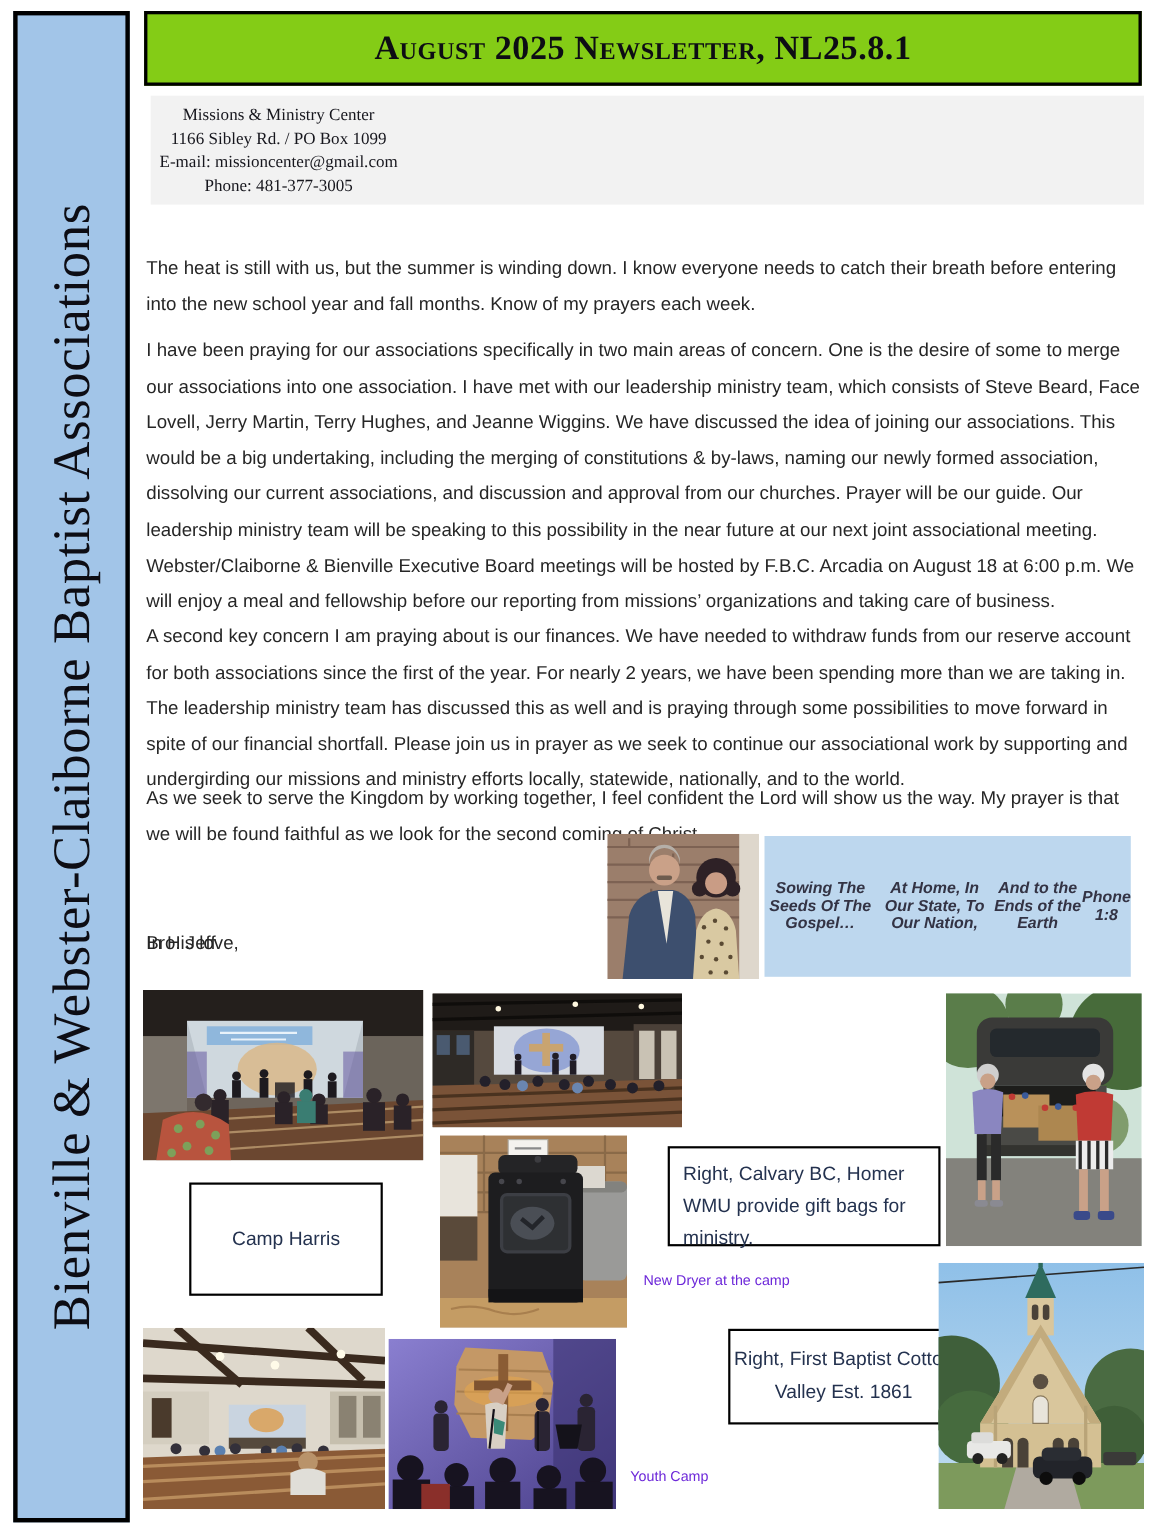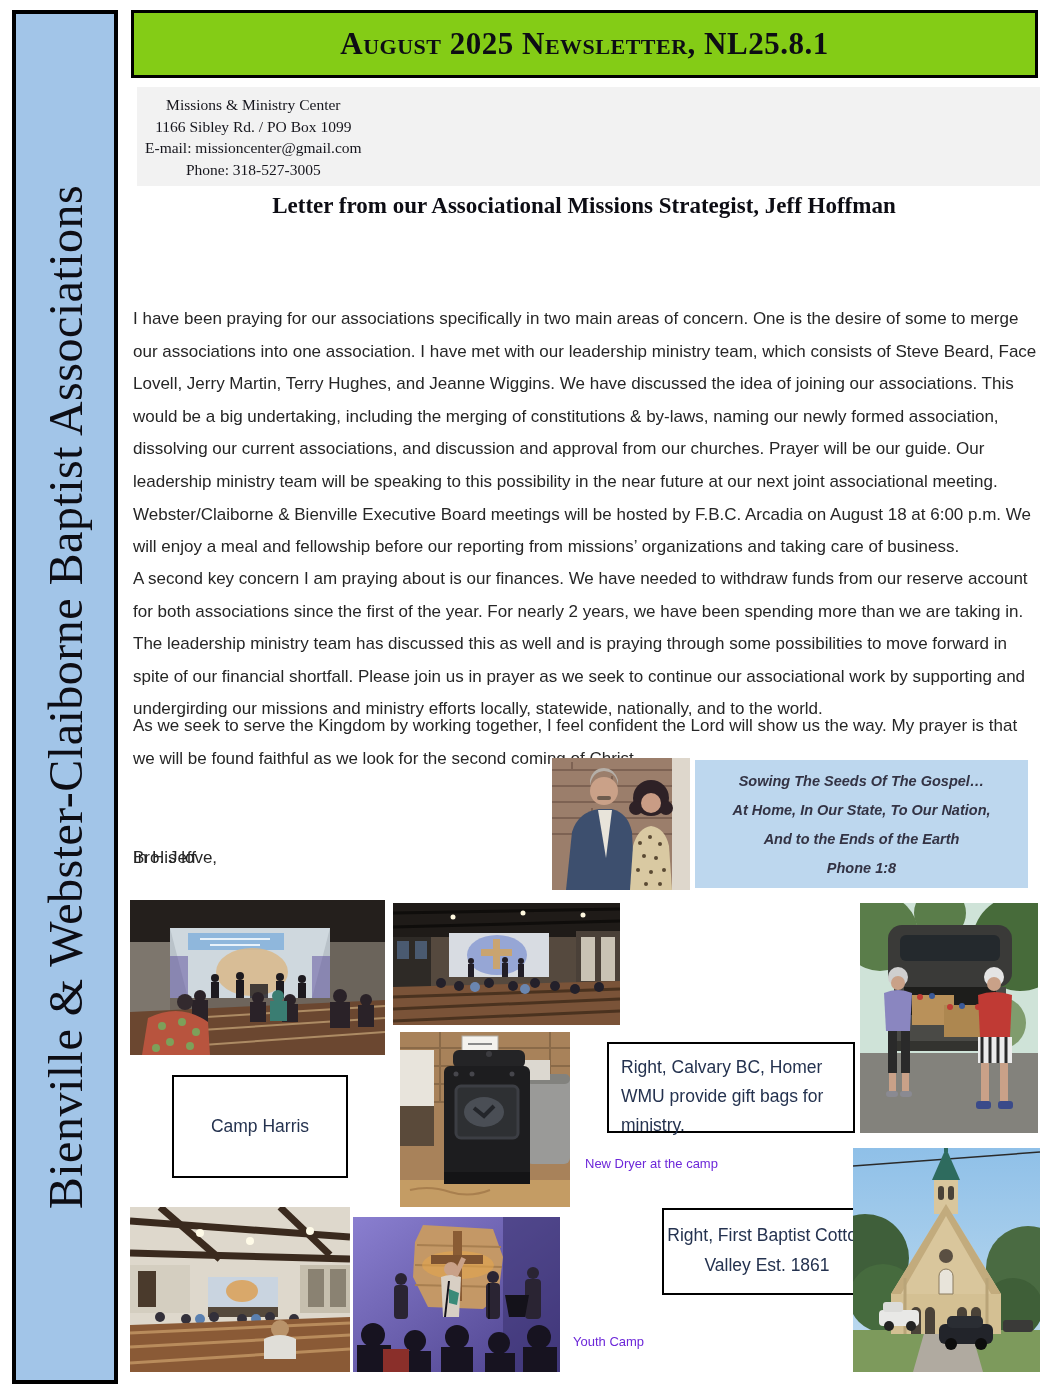--- a/index.html
+++ b/index.html
@@ -22,21 +22,21 @@
            font-size:15.5px;line-height:21.5px;color:#16161d;white-space:nowrap;text-align:center;}
   .contact-left{left:8px;}
   .contact-right{left:549px;}
   
   .letter-title{position:absolute;left:133px;top:193px;width:902px;text-align:center;
            font-family:"Liberation Serif",serif;font-size:23px;font-weight:bold;color:#0d0d14;}
   .para{position:absolute;left:133px;width:904px;font-size:17px;line-height:32.6px;color:#262626;}
   .closing{position:absolute;left:133px;font-size:17px;color:#262626;}
   
   .mission-box{position:absolute;left:695px;top:760px;width:333px;height:128px;background:#bdd7ee;
-           display:flex;flex-direction:column;justify-content:space-around;align-items:center;
+           display:flex;flex-direction:row;justify-content:space-around;align-items:center;
            padding:6px 0;box-sizing:border-box;}
   .mission-line{font-size:14.5px;font-weight:bold;font-style:italic;color:#333344;text-align:center;}
   
   .photo{position:absolute;overflow:hidden;}
   .photo svg{display:block;}
   
   .cap-box{position:absolute;background:#fff;border:2px solid #000;box-sizing:border-box;
            font-size:17.5px;color:#24324f;}
   .camp-harris{left:172px;top:1075px;width:176px;height:103px;display:flex;
            align-items:center;justify-content:center;}
@@ -56,25 +56,25 @@
 
   <div class="header-box">
     <span class="header-title">August 2025 Newsletter, NL25.8.1</span>
   </div>
 
   <div class="contact">
     <div class="contact-col contact-left">
       <div>Missions &amp; Ministry Center</div>
       <div>1166 Sibley Rd. / PO Box 1099</div>
       <div>E-mail: missioncenter@gmail.com</div>
-      <div>Phone: 318-527-3005</div>
+      <div>Phone: 481-377-3005</div>
     </div>
   </div>
 
-  <div class="letter-title">Letter from our Associational Missions Strategist, Jeff Hoffman</div>
+  <div class="para" style="top:228px">The heat is still with us, but the summer is winding down. I know everyone needs to catch their breath before entering into the new school year and fall months.  Know of my prayers each week.</div>
   <div class="para" style="top:303px">I have been praying for our associations specifically in two main areas of concern. One is the desire of some to merge our associations into one association.  I have met with our leadership ministry team, which consists of Steve Beard, Face Lovell, Jerry Martin, Terry Hughes, and Jeanne Wiggins.  We have discussed the idea of joining our associations.  This would be a big undertaking, including the merging of constitutions &amp; by-laws, naming our newly formed association, dissolving our current associations, and discussion and approval from our churches.  Prayer will be our guide.   Our leadership ministry team will be speaking to this possibility in the near future at our next joint associational meeting.  Webster/Claiborne &amp; Bienville Executive Board meetings will be hosted by F.B.C. Arcadia on August 18 at 6:00 p.m.  We will enjoy a meal and fellowship before our reporting from missions’ organizations and taking care of business.</div>
   <div class="para" style="top:563px">A second key concern I am praying about is our finances.  We have needed to withdraw funds from our reserve account for both associations since the first of the year.  For nearly 2 years, we have been spending more than we are taking in.  The leadership ministry team has discussed this as well and is praying through some possibilities to move forward in spite of our financial shortfall.  Please join us in prayer as we seek to continue our associational work by supporting and undergirding our missions and ministry efforts locally, statewide, nationally, and to the world.</div>
   <div class="para" style="top:710px">As we seek to serve the Kingdom by working together, I feel confident the Lord will show us the way.  My prayer is that we will be found faithful as we look for the second coming of Christ.</div>
   <div class="closing" style="top:848px">In His love,</div>
   <div class="closing" style="top:848px">Bro. Jeff</div>
 
   <div class="photo" style="left:552px;top:758px;width:138px;height:132px">
     <svg width="138" height="132" viewBox="0 0 138 132">
       <rect width="138" height="132" fill="#9b7e6b"></rect>
       <g stroke="#7d6253" stroke-width="2">

